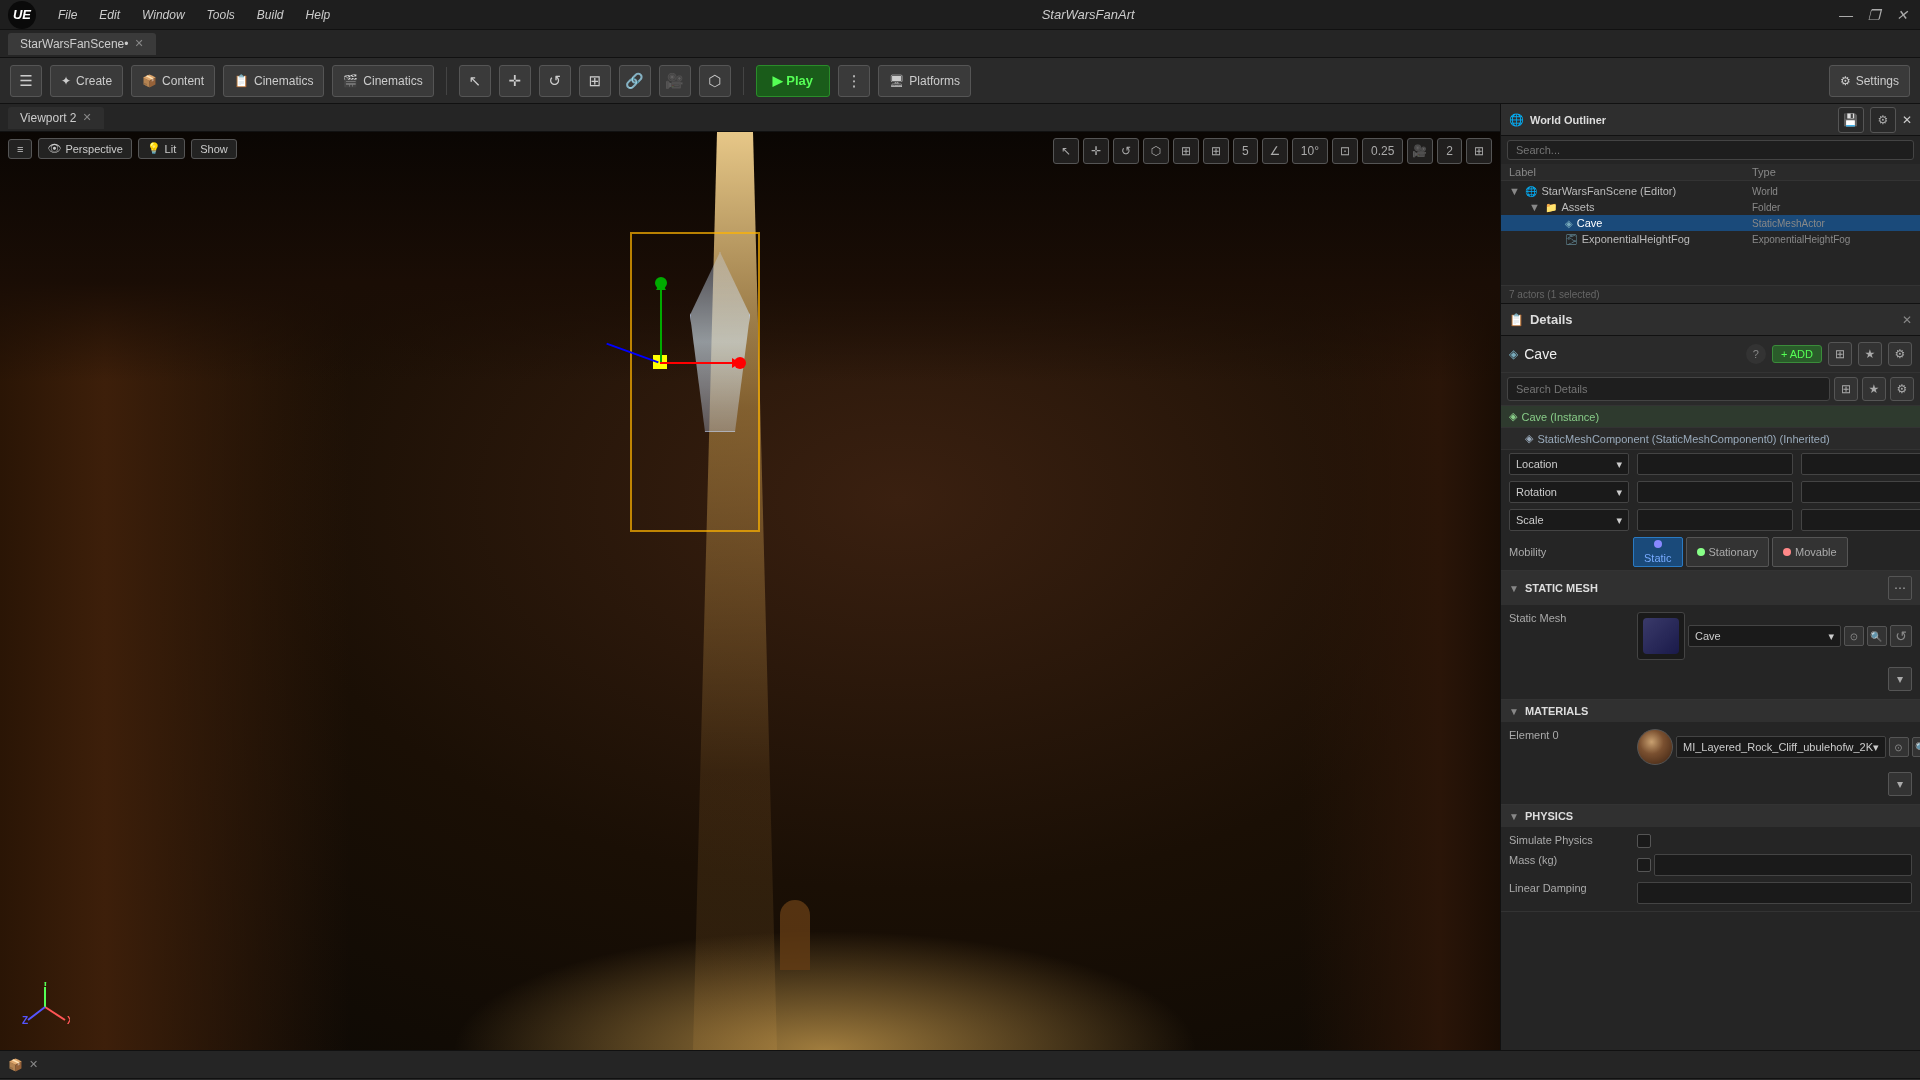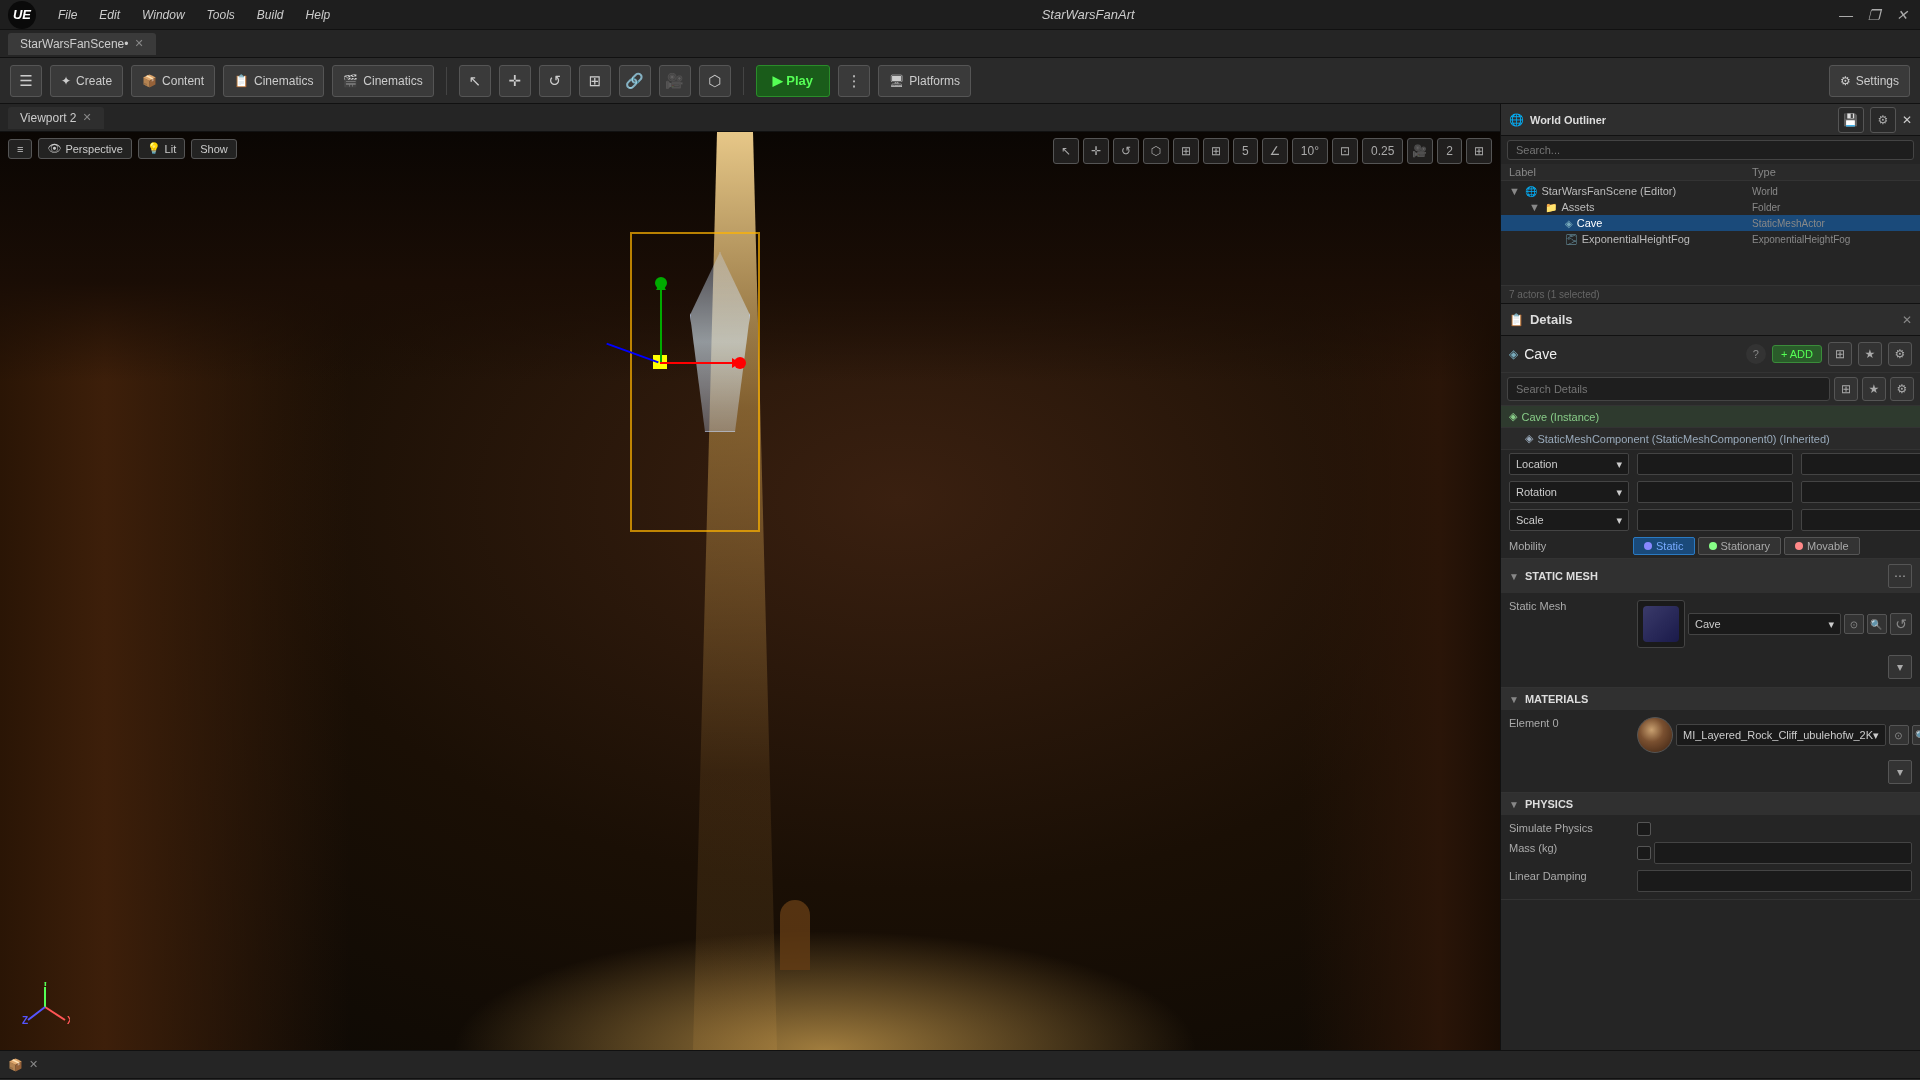--- a/index.html
+++ b/index.html
@@ -118,21 +118,21 @@
     .prop-label { width: 120px; font-size: 11px; color: #aaa; flex-shrink: 0; }
     .prop-value { flex: 1; display: flex; gap: 3px; align-items: center; }
     .prop-input { flex: 1; background: #1a1a1a; border: 1px solid #444; border-radius: 2px; color: #ccc; padding: 2px 6px; font-size: 11px; height: 22px; }
     .prop-btn { width: 22px; height: 22px; background: #333; border: 1px solid #555; border-radius: 2px; display: flex; align-items: center; justify-content: center; color: #888; cursor: pointer; font-size: 14px; }
     .dropdown-input { flex: 1; background: #1a1a1a; border: 1px solid #444; border-radius: 2px; color: #ccc; padding: 2px 6px; font-size: 11px; height: 22px; display: flex; align-items: center; justify-content: space-between; cursor: pointer; }
     
     .mobility-row { display: flex; align-items: center; padding: 3px 8px; gap: 4px; }
     .mobility-label { width: 120px; font-size: 11px; color: #aaa; }
     .mobility-btns { display: flex; gap: 3px; }
     .mob-btn { padding: 2px 10px; background: #333; border: 1px solid #555; border-radius: 2px; font-size: 11px; color: #aaa; cursor: pointer; display: flex; align-items: center; gap: 4px; }
-    .mob-btn.active { background: #1a4a7a; border-color: #2a7ac2; color: #7af; }
+    .mob-btn.active { background: #1a4a7a; border-color: #2a7ac2; color: #7af; flex-direction: column; }
     .mob-btn .dot { width: 8px; height: 8px; border-radius: 50%; }
     .static-dot { background: #88f; }
     .stationary-dot { background: #8f8; }
     .movable-dot { background: #f88; }
 
     .static-mesh-preview { width: 48px; height: 48px; background: #1a1a1a; border: 1px solid #444; border-radius: 3px; display: flex; align-items: center; justify-content: center; overflow: hidden; flex-shrink: 0; }
     .mesh-preview-shape { width: 36px; height: 36px; background: linear-gradient(135deg, #3a3a6a 0%, #1a1a4a 100%); border-radius: 4px; }
 
     .material-preview { width: 36px; height: 36px; background: radial-gradient(circle at 40% 35%, #c8a070 0%, #7a5030 40%, #3a2010 100%); border-radius: 50%; flex-shrink: 0; border: 1px solid #555; }
     .mat-icons { display: flex; gap: 3px; }

